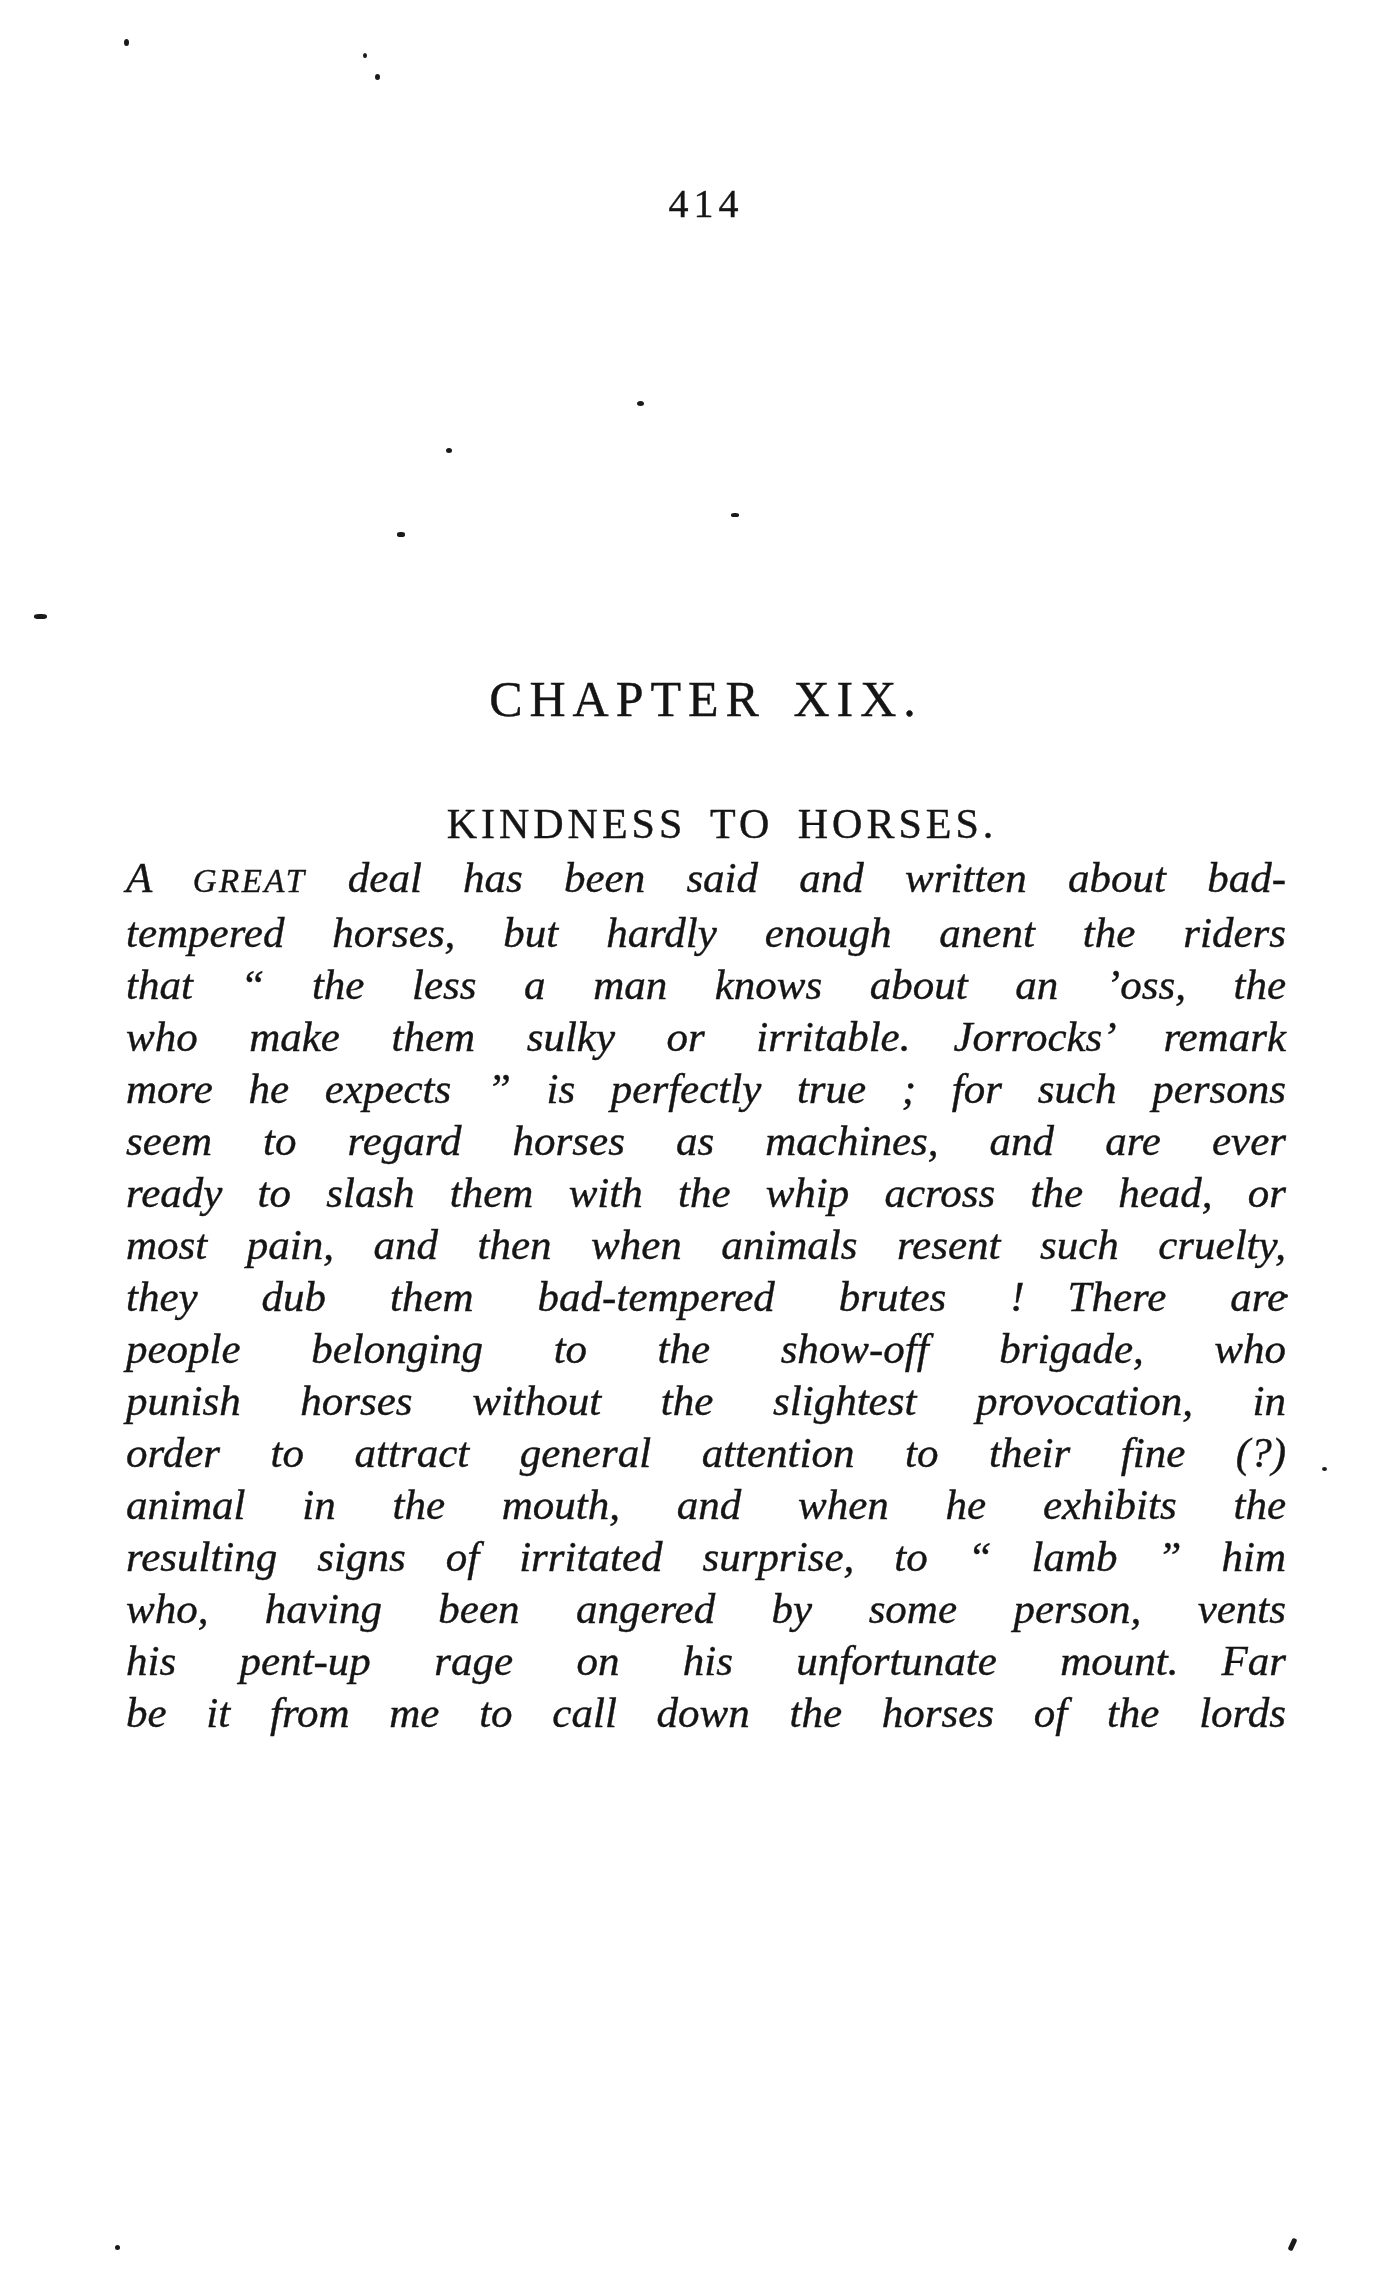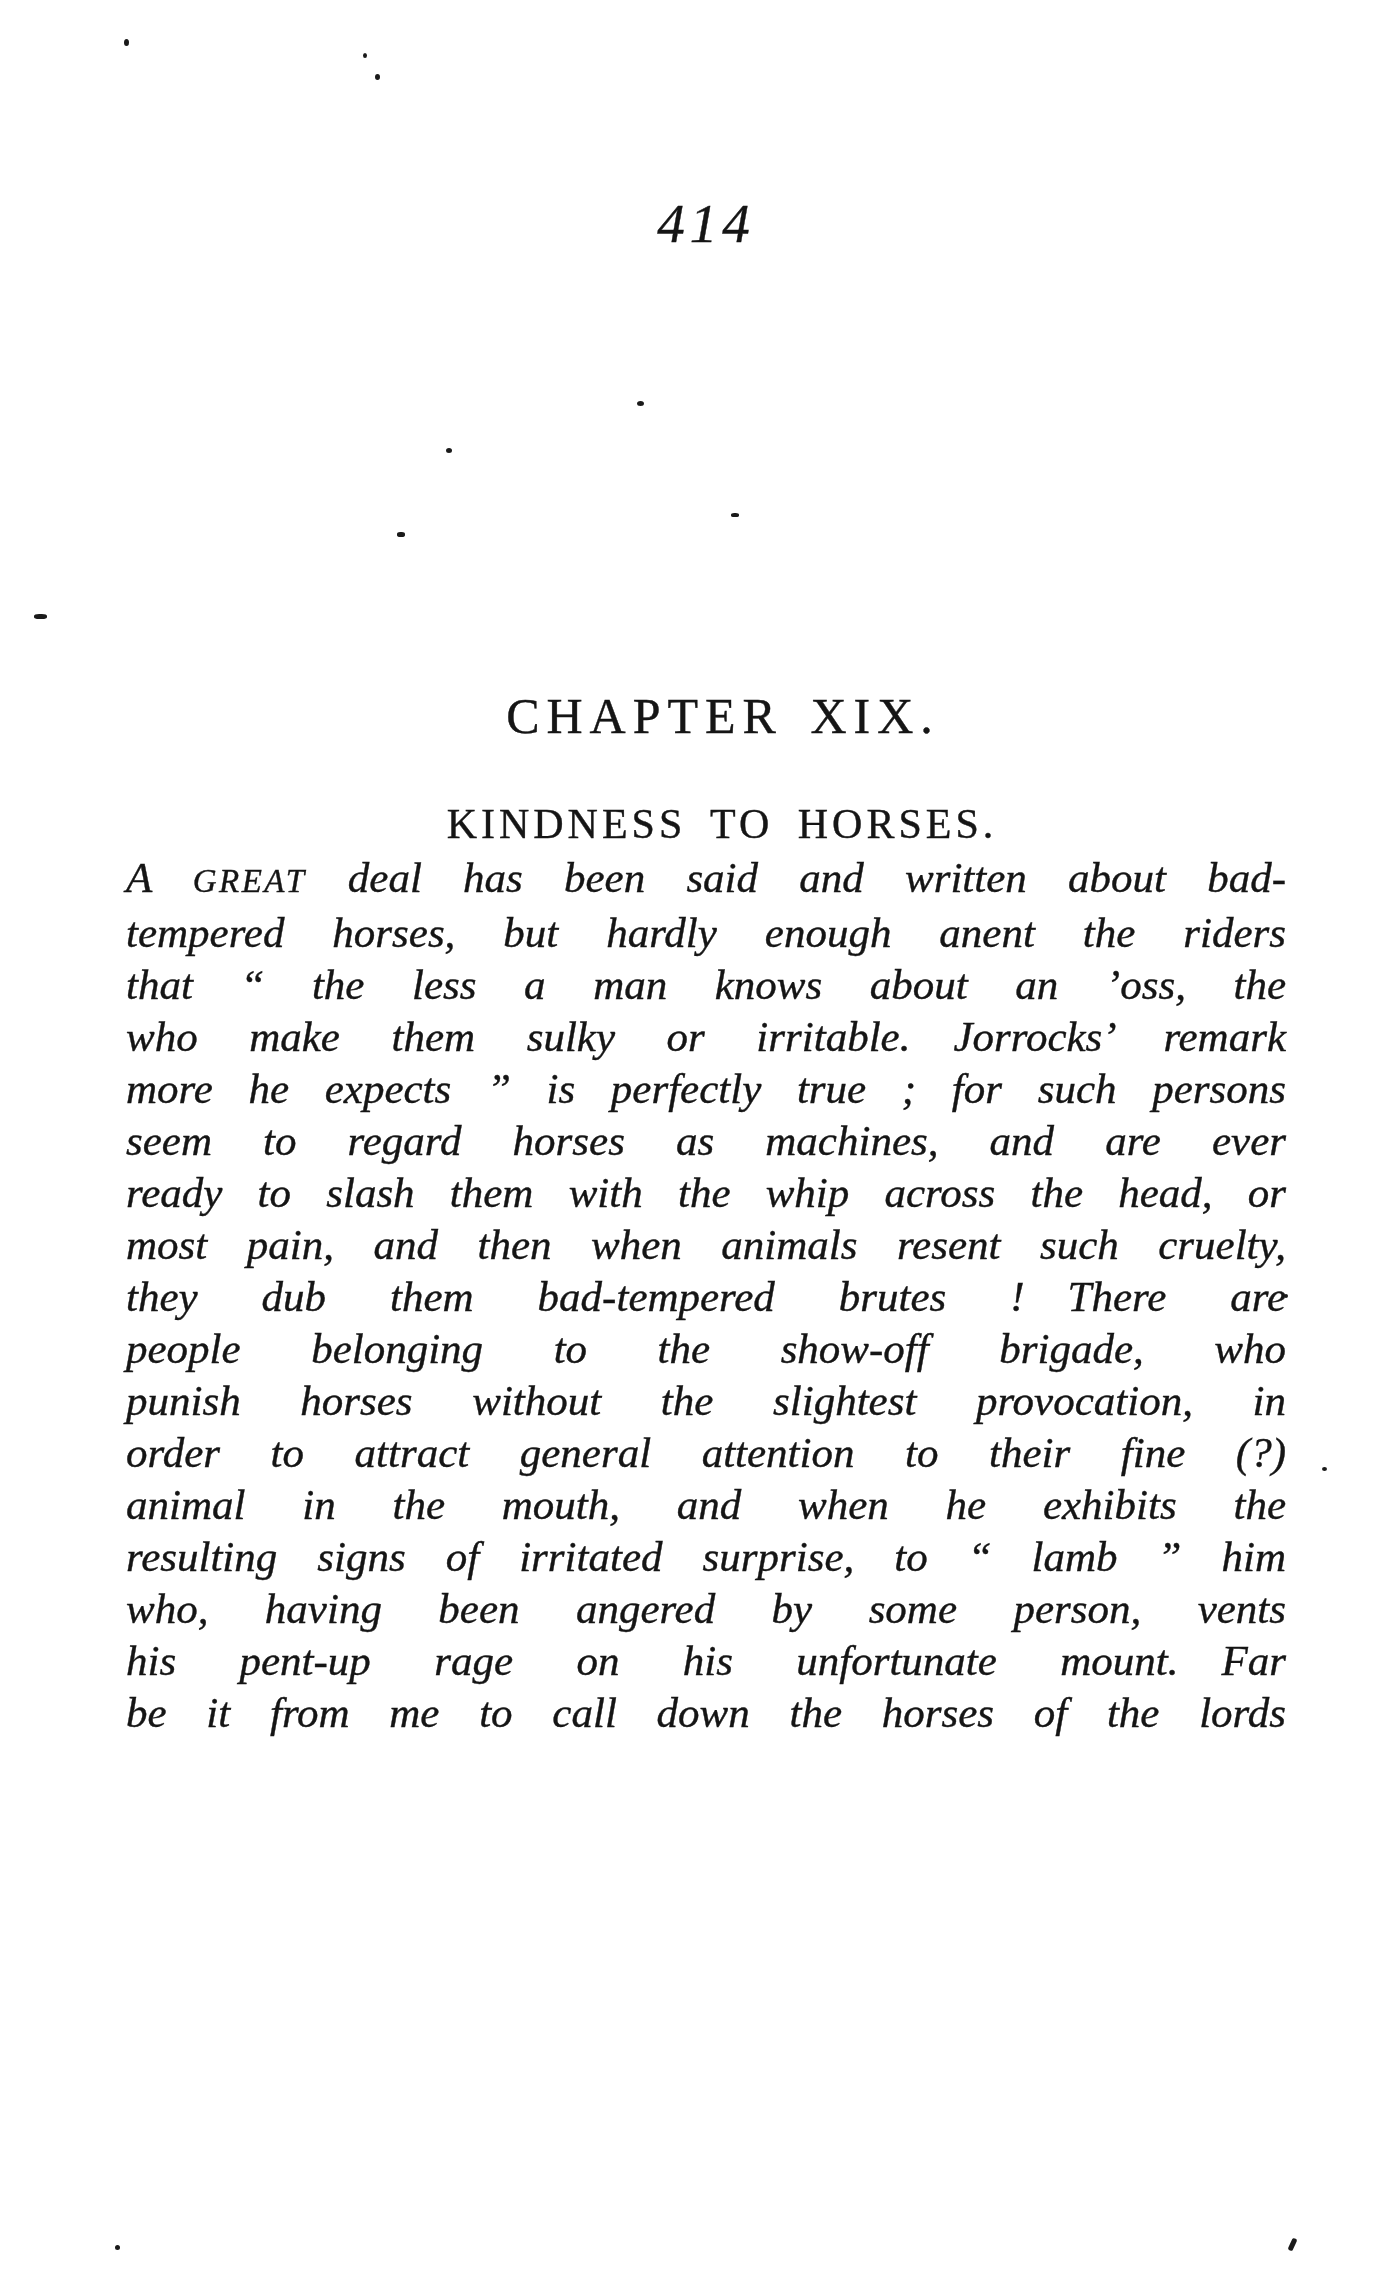--- a/index.html
+++ b/index.html
@@ -12,34 +12,33 @@
     width: 1376px;
     height: 2271px;
     background: #ffffff;
     color: #151515;
     font-family: "Liberation Serif", "DejaVu Serif", serif;
     overflow: hidden;
     -webkit-text-stroke: 0.4px #151515;
   }
   .page-number {
     position: absolute;
-    top: 192px;
+    top: 180px;
     left: 126px;
     width: 1160px;
     text-align: center;
-    font-size: 55px;
+    font-size: 40px;
     letter-spacing: 5px;
-    font-style: italic;
   }
   .chapter-title {
     position: absolute;
     top: 670px;
     left: 126px;
     width: 1160px;
-    margin: 17px;
+    margin: 0;
     text-align: center;
     font-size: 50px;
     font-weight: normal;
     letter-spacing: 7px;
     word-spacing: 8px;
   }
   .chapter-subtitle {
     position: absolute;
     top: 784px;
     left: 126px;

